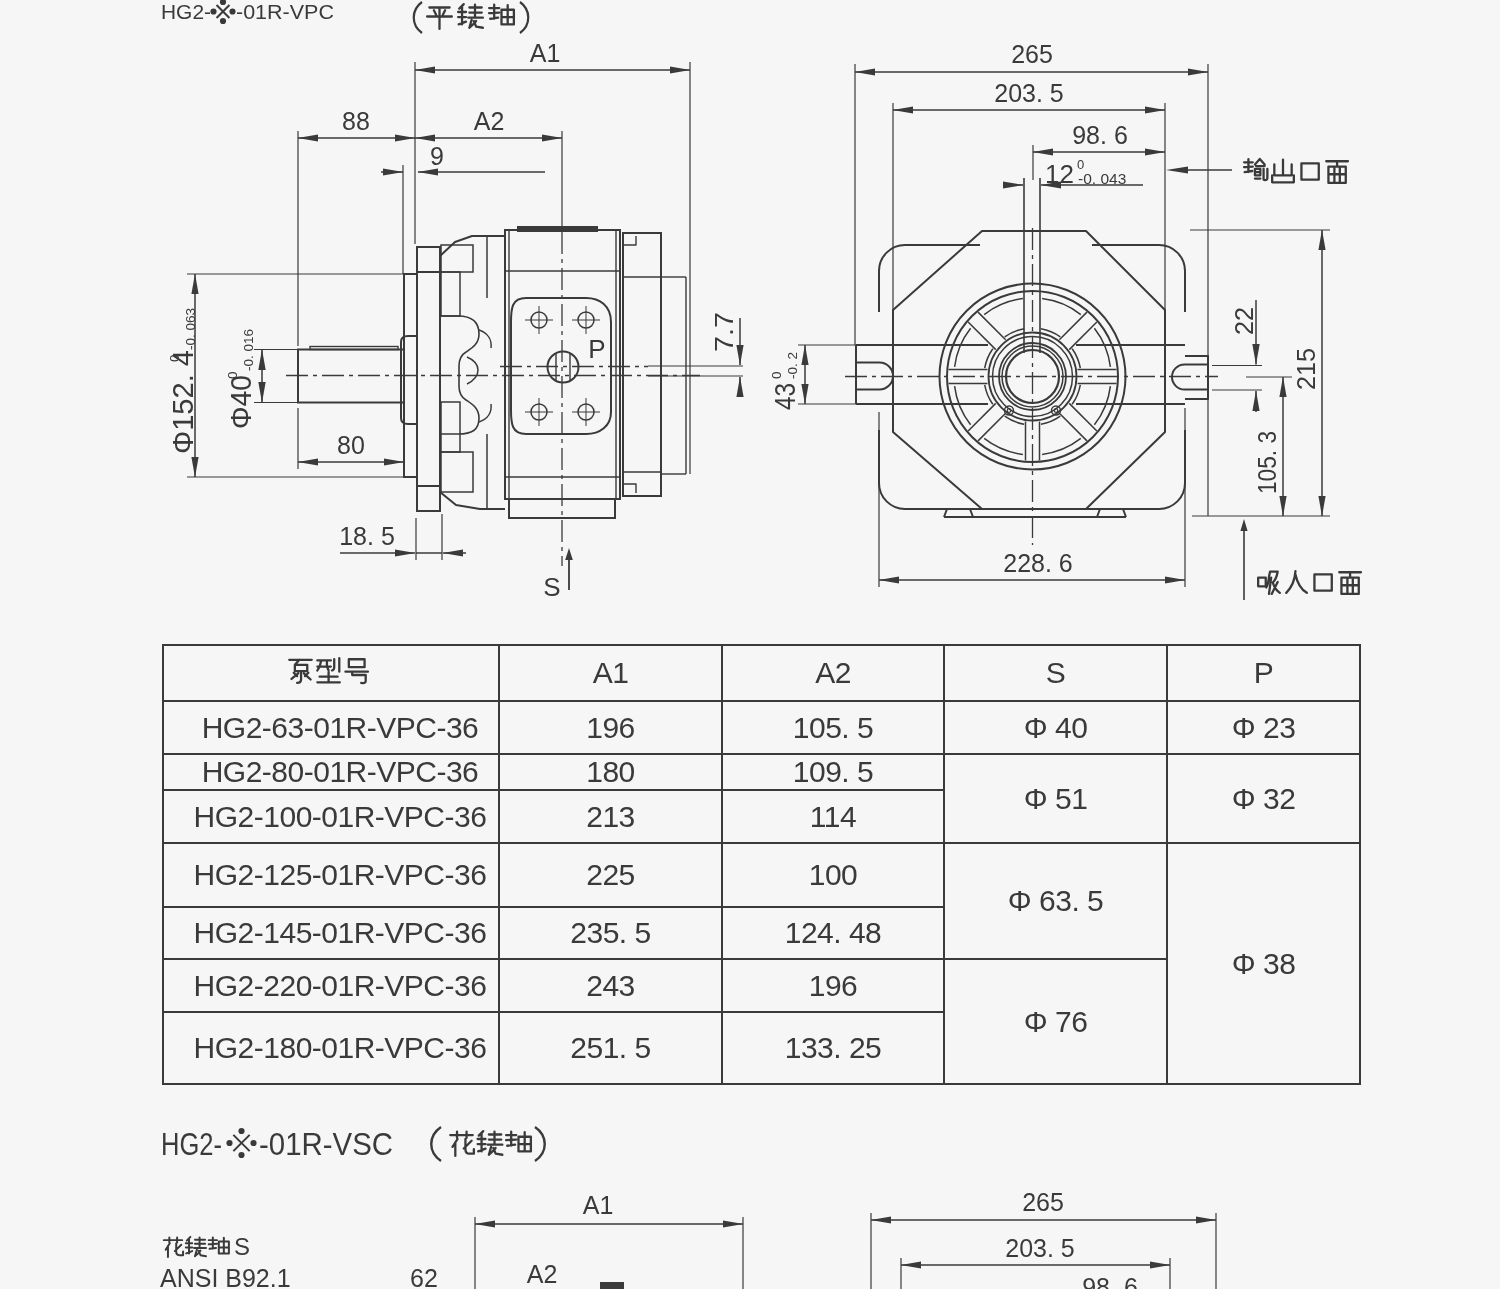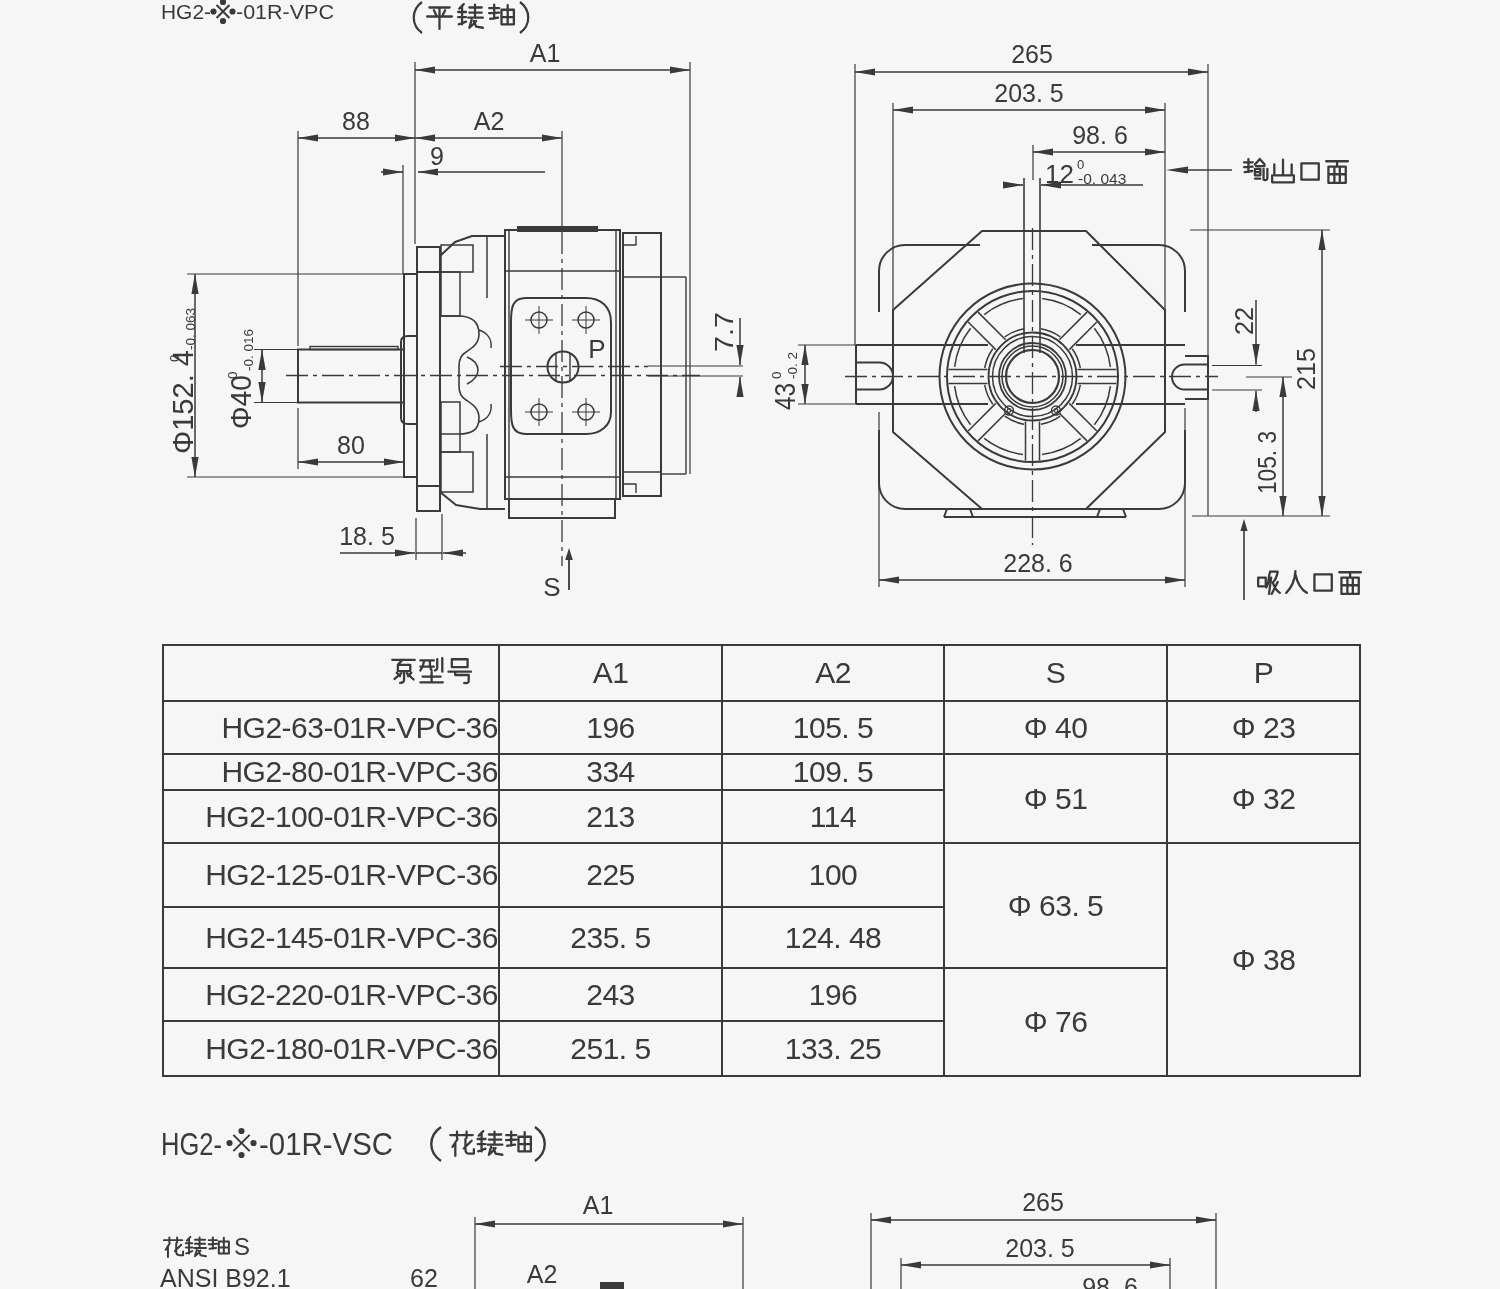--- a/index.html
+++ b/index.html
@@ -1,18 +1,18 @@
 <!DOCTYPE html>
 <html><head><meta charset="utf-8"><style>
 html,body{margin:0;padding:0;background:#f6f6f6;}
 #page{position:relative;width:1500px;height:1289px;background:#f6f6f6;font-family:"Liberation Sans",sans-serif;overflow:hidden;}
 #dwg{position:absolute;left:0;top:0;}
 #tbl{position:absolute;left:162px;top:644px;border-collapse:collapse;table-layout:fixed;width:1197px;}
 #tbl td{border:2.6px solid #3a3a3a;font-size:30px;color:#3a3a3a;text-align:center;padding:0;letter-spacing:-0.5px;}
-#tbl td.l{text-align:right;padding-left:18px;}
+#tbl td.l{text-align:center;padding-left:18px;}
 </style></head><body>
 <div id="page">
 <svg id="dwg" width="1500" height="1289" viewBox="0 0 1500 1289">
 <defs>
         <marker id="ar" viewBox="0 0 14 6" refX="13.6" refY="3" markerWidth="14" markerHeight="6" orient="auto-start-reverse">
           <path d="M13.8,3 L0,0.55 L0,5.45 Z" fill="#3a3a3a"></path>
         </marker>
       </defs>
 <line x1="415" y1="70" x2="690" y2="70" stroke="#3a3a3a" stroke-width="1.5" marker-start="url(#ar)" marker-end="url(#ar)"></line>
       <text x="545" y="62" font-size="25" fill="#3a3a3a" text-anchor="middle">A1</text>
@@ -337,47 +337,47 @@
         </tr>
         <tr style="height:53px">
           <td class="l">HG2-63-01R-VPC-36</td>
           <td>196</td>
           <td>105. 5</td>
           <td>Φ 40</td>
           <td>Φ 23</td>
         </tr>
         <tr style="height:36px">
           <td class="l">HG2-80-01R-VPC-36</td>
-          <td>334</td>
+          <td>180</td>
           <td>109. 5</td>
           <td rowspan="2">Φ 51</td>
           <td rowspan="2">Φ 32</td>
         </tr>
         <tr style="height:53px">
           <td class="l">HG2-100-01R-VPC-36</td>
           <td>213</td>
           <td>114</td>
         </tr>
         <tr style="height:64px">
           <td class="l">HG2-125-01R-VPC-36</td>
           <td>225</td>
           <td>100</td>
           <td rowspan="2">Φ 63. 5</td>
           <td rowspan="4">Φ 38</td>
         </tr>
-        <tr style="height:61px">
+        <tr style="height:52px">
           <td class="l">HG2-145-01R-VPC-36</td>
           <td>235. 5</td>
           <td>124. 48</td>
         </tr>
         <tr style="height:53px">
           <td class="l">HG2-220-01R-VPC-36</td>
           <td>243</td>
           <td>196</td>
           <td rowspan="2">Φ 76</td>
         </tr>
-        <tr style="height:55px">
+        <tr style="height:72px">
           <td class="l">HG2-180-01R-VPC-36</td>
           <td>251. 5</td>
           <td>133. 25</td>
         </tr>
       </tbody>
     </table>
 </div>
 </body></html>

